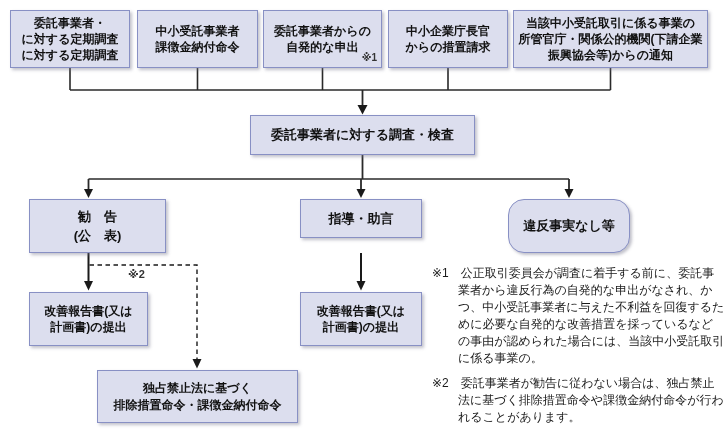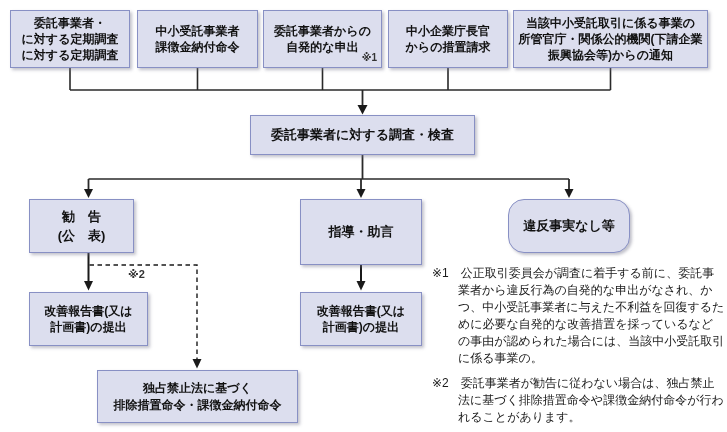--- a/index.html
+++ b/index.html
@@ -33,22 +33,22 @@
   
   .t1{left:10px;top:10px;width:120px;height:58px;}
   .t2{left:137px;top:10px;width:121px;height:58px;}
   .t3{left:263px;top:10px;width:119px;height:58px;}
   .t4{left:388px;top:10px;width:120px;height:58px;}
   .t5{left:513px;top:10px;width:195px;height:58px;}
   .noteref-in-box{position:absolute;right:4px;bottom:1px;font-size:10px;font-weight:bold;color:#333;}
   
   .central{left:250px;top:115px;width:225px;height:40px;font-size:13px;}
   
-  .b1{left:29px;top:199px;width:105px;height:54px;font-size:13px;line-height:19px;}
-  .b2{left:300px;top:199px;width:122px;height:66px;font-size:13px;}
+  .b1{left:29px;top:199px;width:137px;height:54px;font-size:13px;line-height:19px;}
+  .b2{left:300px;top:199px;width:122px;height:39px;font-size:13px;}
   .b3{left:508px;top:199px;width:122px;height:54px;font-size:13px;border-radius:16px;}
   
   .o1{left:29px;top:292px;width:119px;height:54px;}
   .o2{left:300px;top:292px;width:122px;height:54px;}
   .o3{left:97px;top:370px;width:201px;height:53px;line-height:17px;}
   
   .ref2{position:absolute;left:128px;top:268px;font-size:11px;font-weight:bold;color:#333;}
   
   .notes{position:absolute;left:432px;top:265px;width:293px;font-size:12px;line-height:17px;color:#1a1a1a;}
   .note{text-indent:-26px;padding-left:26px;margin:0 0 8px 0;}

